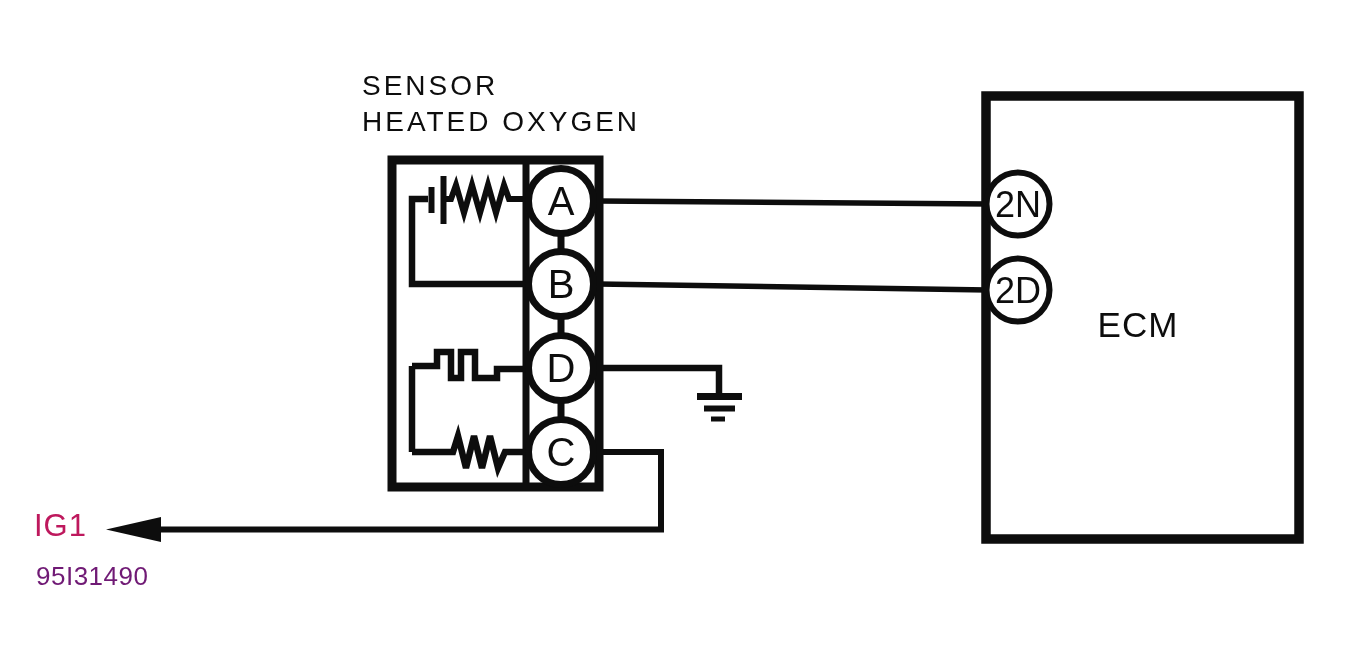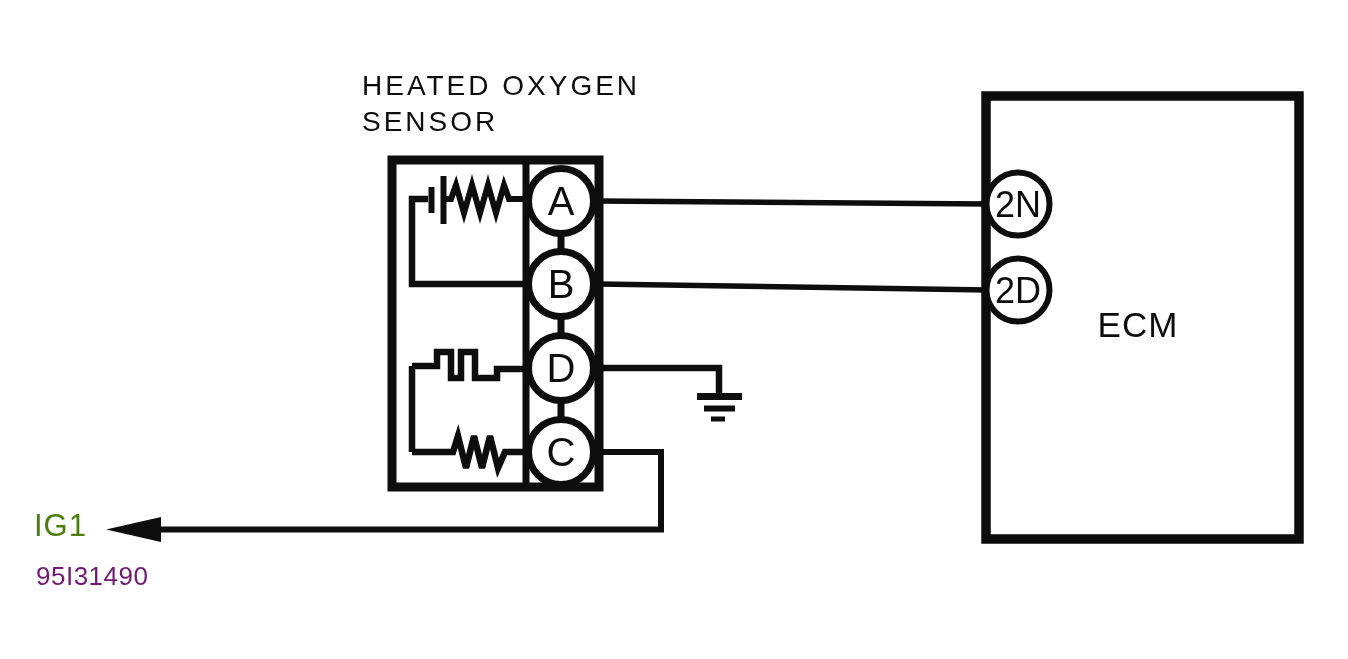--- a/index.html
+++ b/index.html
@@ -25,21 +25,21 @@
     letter-spacing: 3px;
     color: #0d0d0d;
     white-space: nowrap;
   }
   .ig1-label {
     position: absolute;
     left: 34px;
     top: 508px;
     font-size: 31px;
     letter-spacing: 1px;
-    color: #4d7c0f;
+    color: #be185d;
   }
   .figure-code {
     position: absolute;
     left: 36px;
     top: 561px;
     font-size: 26px;
     letter-spacing: 0.5px;
     color: #701a75;
   }
 
@@ -53,22 +53,22 @@
   .pin-letter { font-size: 40px; }
   .ecm-pin-label { font-size: 36px; }
   .ecm-label { font-size: 35px; letter-spacing: 1px; }
 </style>
 </head>
 <body>
 
 <div class="stage">
 
   <div class="sensor-title">
+    <div>SENSOR</div>
     <div>HEATED OXYGEN</div>
-    <div>SENSOR</div>
   </div>
 
   <svg width="1348" height="659" viewBox="0 0 1348 659">
 
     <line class="ink" x1="598" y1="201" x2="988" y2="204" stroke-width="5.5"></line>
 
     <line class="ink" x1="598" y1="284" x2="988" y2="290" stroke-width="5.5"></line>
 
     <path class="ink" d="M598 368 H719 V393" stroke-width="6.5"></path>
     <g>

